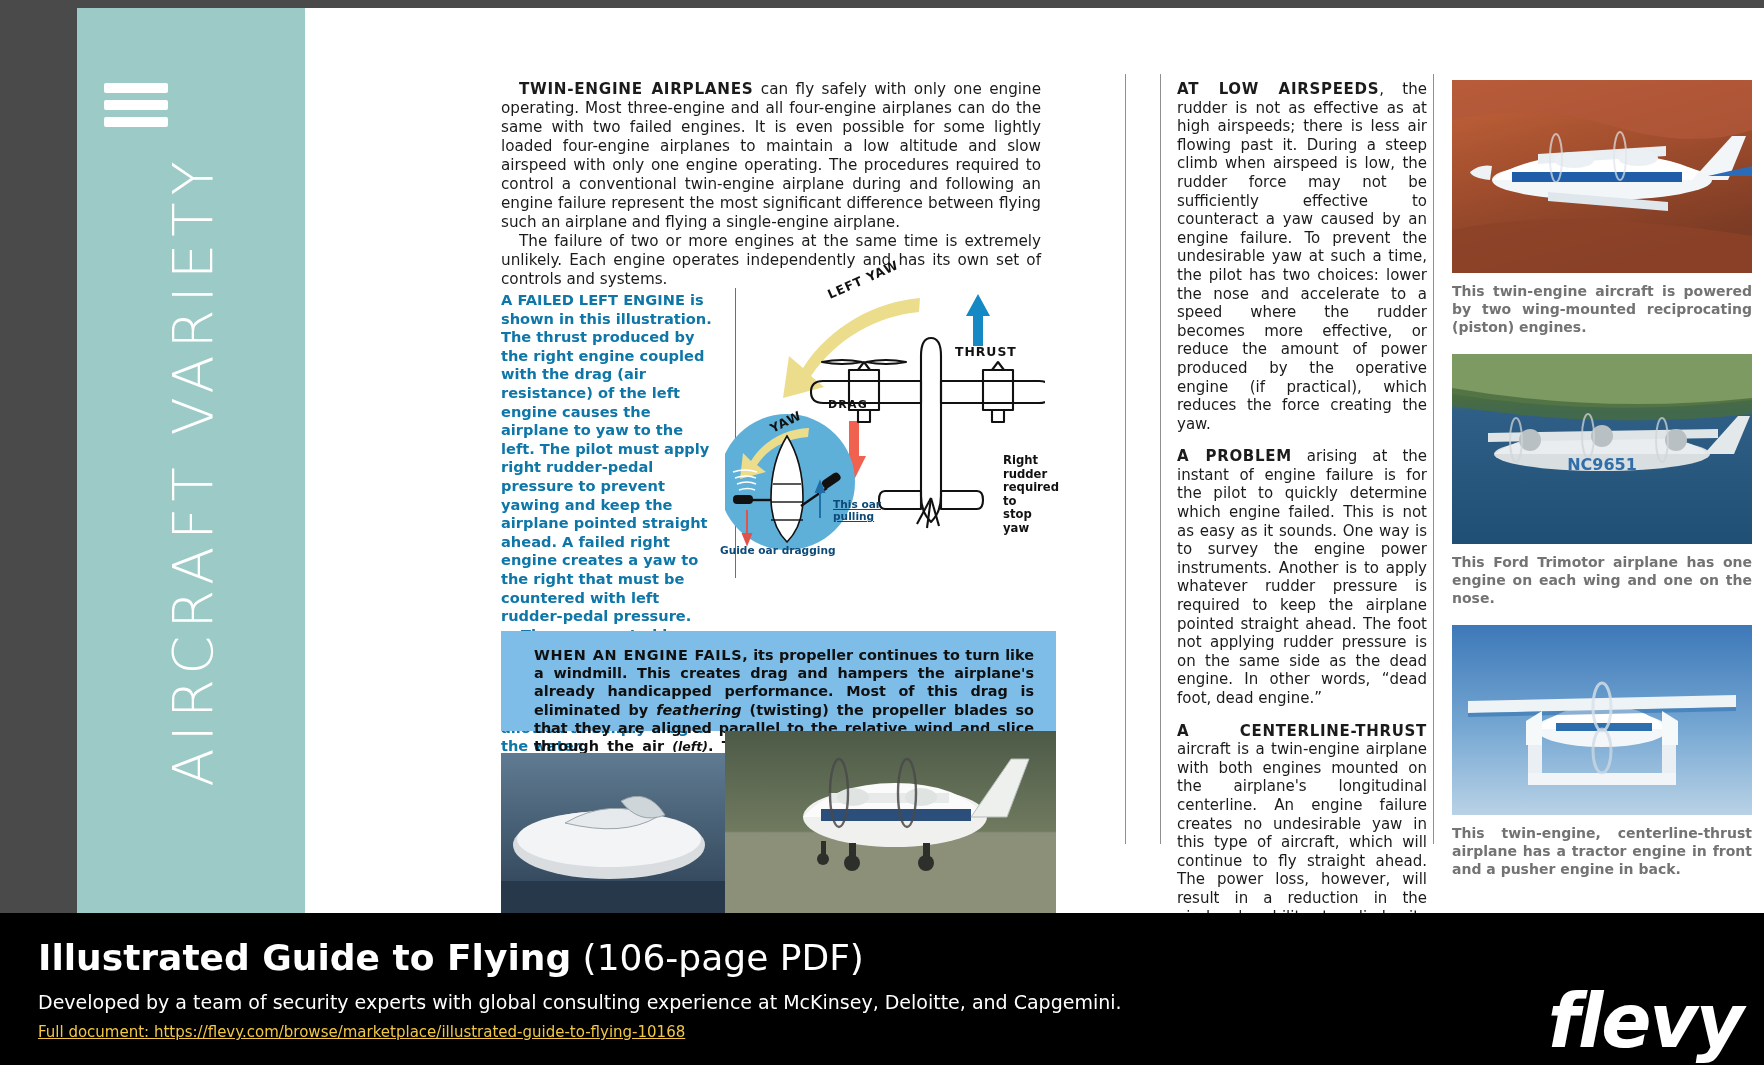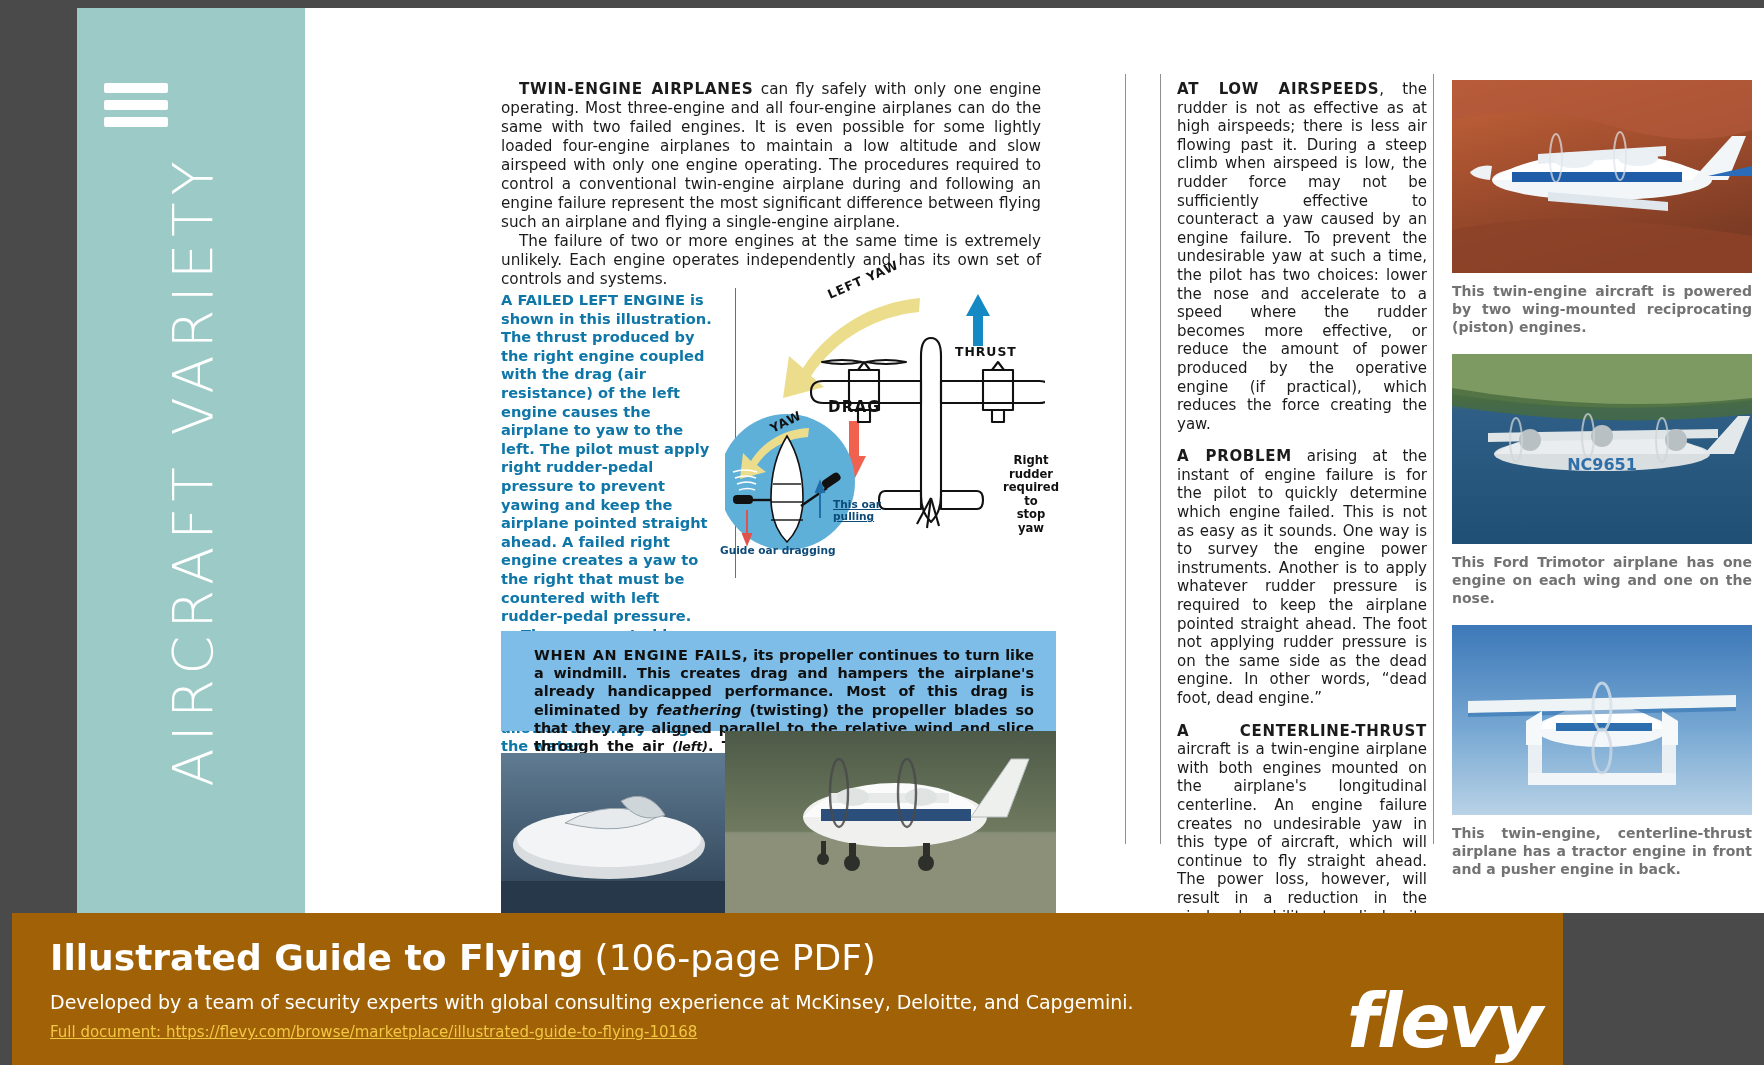--- a/index.html
+++ b/index.html
@@ -168,23 +168,23 @@
     line-height: 18px;
     color: #737373;
     font-weight: bold;
     text-align: justify;
     margin: 9px 0 18px 0;
   }
 
   
   .banner {
     position: absolute;
-    left: 12px; top: 913px;
-    width: 1551px; height: 152px;
-    background: #a16207;
+    left: 0; top: 913px;
+    width: 1764px; height: 152px;
+    background: #000000;
   }
   .banner-title {
     position: absolute;
     left: 38px; top: 24px;
     font-size: 36px;
     color: #ffffff;
     font-weight: bold;
     white-space: nowrap;
     font-family: "DejaVu Sans", "Liberation Sans", sans-serif;
   }
@@ -330,28 +330,28 @@
             </g>
             <g stroke="#e0524a" stroke-width="2" fill="#e0524a">
               <path d="M22 224 l0 28"></path>
                 <polygon points="22,258 18,248 26,248"></polygon>
             </g>
           </g>
         </svg>
 
         <div style="position:absolute; left:100px; top:-14px; transform:rotate(-24deg); font-size:12.4px; font-weight:bold; letter-spacing:1px; color:#111;">LEFT YAW</div>
         <div style="position:absolute; left:230px; top:58px; font-size:12.4px; font-weight:bold; letter-spacing:1px; color:#111;">THRUST</div>
-        <div style="position:absolute; left:103px; top:112px; font-size:15px; font-weight:bold; letter-spacing:1.2px; color:#111;">DRAG</div>
+        <div style="position:absolute; left:103px; top:112px; font-size:11px; font-weight:bold; letter-spacing:1.2px; color:#111;">DRAG</div>
         <div style="position:absolute; left:44px; top:128px; transform:rotate(-26deg); font-size:12.4px; font-weight:bold; letter-spacing:1px; color:#111;">YAW</div>
         <div style="position:absolute; left:108px; top:212px; font-size:10.6px; font-weight:bold; color:#0d4a78; line-height:12px;text-decoration:underline;">
           <div>This oar</div>
           <div>pulling</div>
         </div>
         <div style="position:absolute; left:-5px; top:258px; font-size:10.6px; font-weight:bold; color:#0d4a78;">Guide oar dragging</div>
-        <div style="position:absolute; left:278px; top:168px; font-size:11.6px; font-weight:bold; color:#111; line-height:13.5px; text-align:center;">
+        <div style="position:absolute; left:278px; top:168px; font-size:11.6px; font-weight:bold; color:#111; line-height:13.5px; text-align:left;">
           <div>Right rudder</div>
           <div>required  to</div>
           <div>stop yaw</div>
         </div>
       </div>
 
       <div class="callout">
         <p><span class="cap">WHEN AN ENGINE FAILS</span><span>, its propeller continues to turn like a windmill. This creates drag and hampers the airplane's already handicapped performance. Most of this drag is eliminated by </span><i>feathering</i><span> (twisting) the propeller blades so that they are aligned parallel to the relative wind and slice through the air </span><i class="small-i">(left)</i><span>. The propeller then stops windmilling (ceases its spin), and this could eliminate further engine damage.</span></p>
       </div>
 

